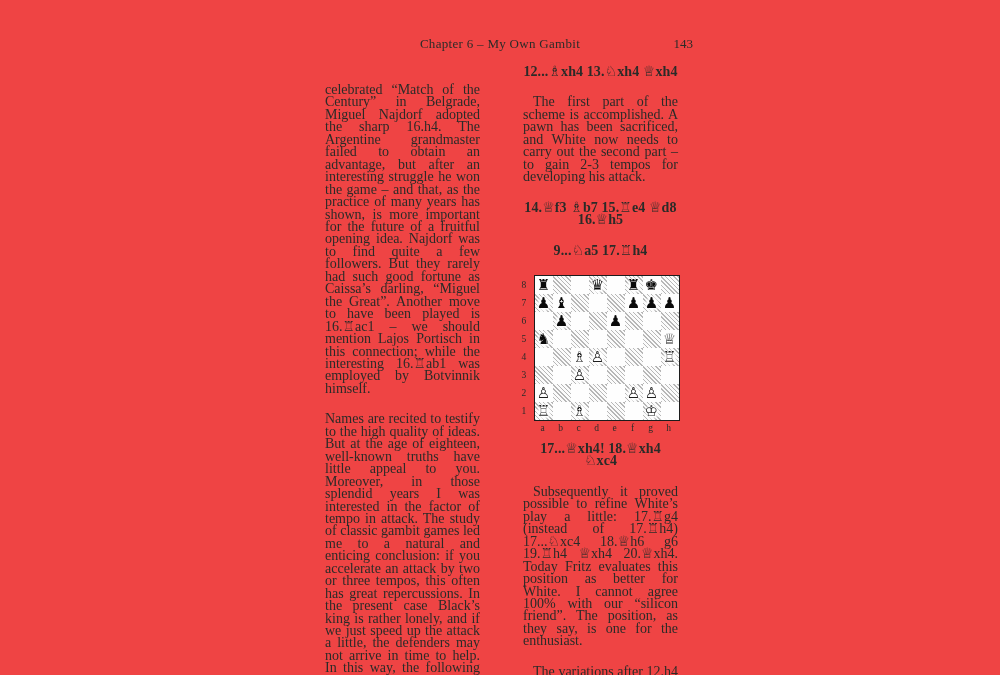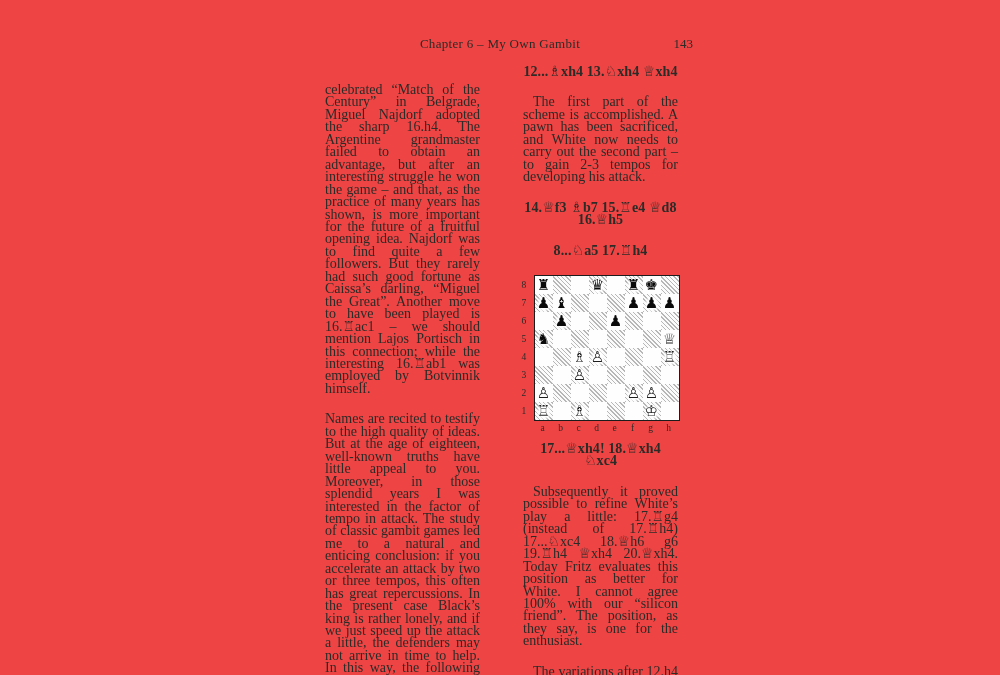--- a/index.html
+++ b/index.html
@@ -200,21 +200,21 @@
           <div class="flab">g</div>
           <div class="flab">h</div>
         </div>
     </figure>
   </div>
 
   <div class="col col-right">
     <p class="move-heading first">12...♗xh4 13.♘xh4 ♕xh4</p>
     <p class="indent">The first part of the scheme is accomplished. A pawn has been sacrificed, and White now needs to carry out the second part – to gain 2-3 tempos for developing his attack.</p>
     <p class="move-heading">14.♕f3 ♗b7 15.♖e4 ♕d8 16.♕h5</p>
-    <p class="move-heading">8...♘a5 17.♖h4</p>
+    <p class="move-heading">9...♘a5 17.♖h4</p>
 
     <figure class="diagram" style="margin-top:9px">
       <div class="rank-labels">
           <div class="rlab">8</div>
           <div class="rlab">7</div>
           <div class="rlab">6</div>
           <div class="rlab">5</div>
           <div class="rlab">4</div>
           <div class="rlab">3</div>
           <div class="rlab">2</div>

